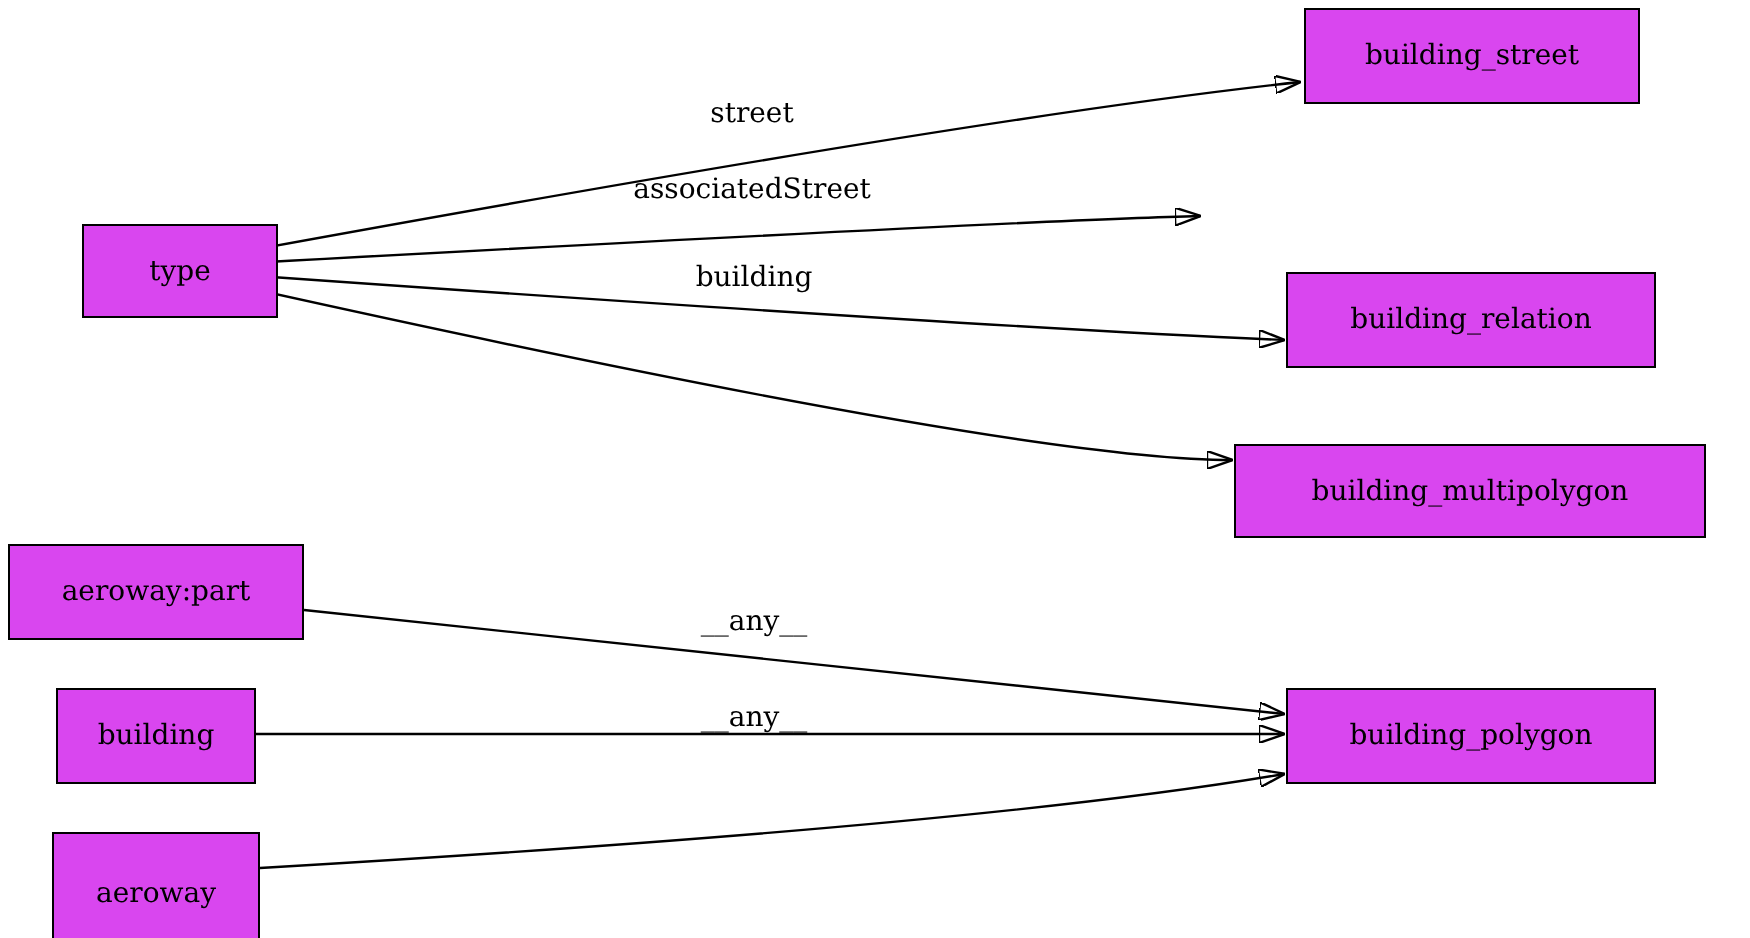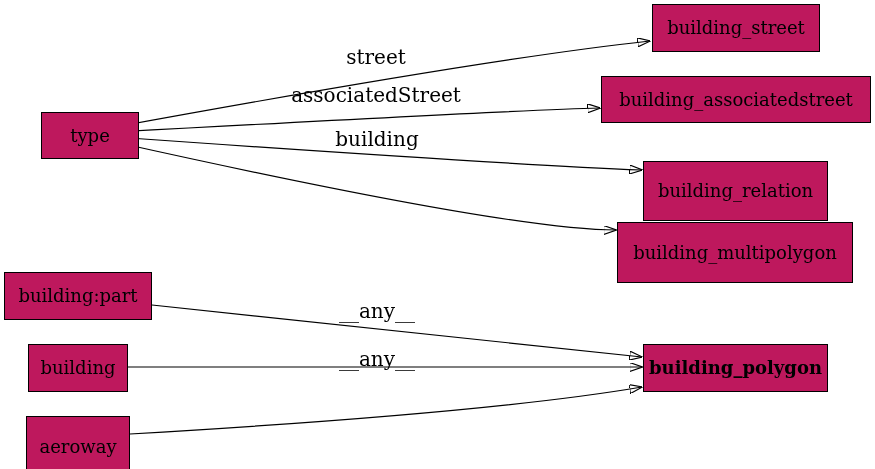--- a/index.html
+++ b/index.html
@@ -25,32 +25,32 @@
   }
   #edges-svg path {
     fill: none;
     stroke: #000000;
     stroke-width: 1.2;
   }
   .node {
     position: absolute;
     box-sizing: border-box;
     border: 1.4px solid #000000;
-    background: #be185d;
+    background: #d946ef;
     display: flex;
     align-items: center;
     justify-content: center;
-    font-size: 18px;
+    font-size: 14px;
     line-height: 1;
     white-space: nowrap;
   }
   .edge-label {
     position: absolute;
     transform: translateX(-50%);
-    font-size: 20px;
+    font-size: 14px;
     line-height: 20px;
     text-align: center;
     white-space: pre-line;
   }
 </style>
 </head>
 <body>
 
 <div id="canvas">
 
@@ -64,35 +64,34 @@
     <path d="M115,132 Q518,110 600,108" marker-end="url(#arrow)"></path>
     <path d="M115,137 Q497,164 642,170" marker-end="url(#arrow)"></path>
     <path d="M115,142 Q510,230 616,230" marker-end="url(#arrow)"></path>
     <path d="M152,305 Q478,339 642,357" marker-end="url(#arrow)"></path>
     <path d="M128,367 L642,367" marker-end="url(#arrow)"></path>
     <path d="M130,434 Q490,413 642,387" marker-end="url(#arrow)"></path>
   </svg>
 
   <div class="node" style="left:41px; top:112px; width:98px; height:47px;">type</div>
 
-  <div class="node" style="left:4px; top:272px; width:148px; height:48px;">building:part</div>
+  <div class="node" style="left:4px; top:272px; width:148px; height:48px;">aeroway:part</div>
 
   <div class="node" style="left:28px; top:344px; width:100px; height:48px;">building</div>
 
   <div class="node" style="left:26px; top:416px; width:104px; height:62px;">aeroway</div>
 
   <div class="node" style="left:652px; top:4px; width:168px; height:48px;">building_street</div>
 
-  <div class="node" style="left:601px; top:76px; width:270px; height:47px;">building_associatedstreet</div>
 
-  <div class="node" style="left:643px; top:161px; width:185px; height:60px;text-align:right;">building_relation</div>
+  <div class="node" style="left:643px; top:136px; width:185px; height:48px;text-align:right;">building_relation</div>
 
-  <div class="node" style="left:617px; top:222px; width:236px; height:61px;">building_multipolygon</div>
+  <div class="node" style="left:617px; top:222px; width:236px; height:47px;">building_multipolygon</div>
 
-  <div class="node" style="left:643px; top:344px; width:185px; height:48px;font-weight:bold;">building_polygon</div>
+  <div class="node" style="left:643px; top:344px; width:185px; height:48px;">building_polygon</div>
 
   <div class="edge-label" style="left:376px; top:47px;">street</div>
 
   <div class="edge-label" style="left:376px; top:85px;">associatedStreet</div>
 
   <div class="edge-label" style="left:377px; top:129px;">building</div>
 
 
   <div class="edge-label" style="left:377px; top:301px;">__any__</div>
 

